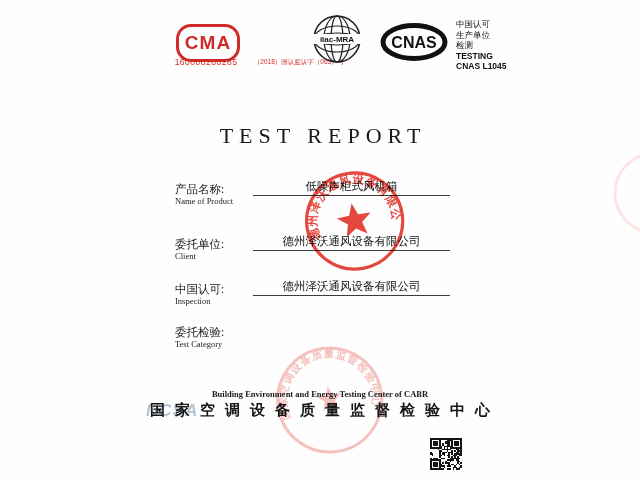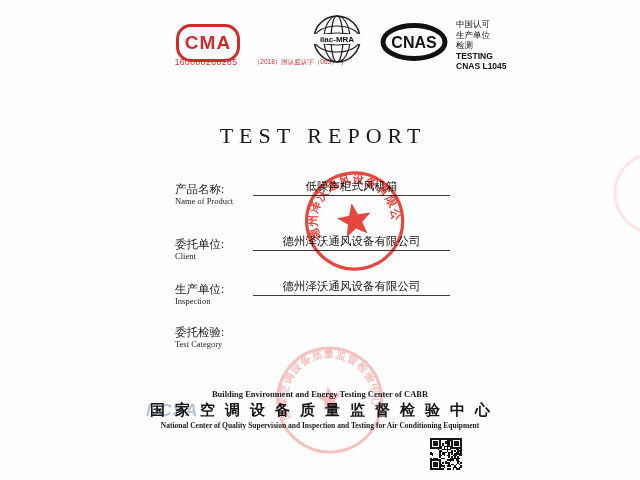--- a/index.html
+++ b/index.html
@@ -97,33 +97,32 @@
     <span class="zh">产品名称:</span>
     <span class="en">Name of Product</span>
     <span class="vline">低噪声柜式风机箱</span>
   </div>
   <div class="field" style="top:237px">
     <span class="zh">委托单位:</span>
     <span class="en">Client</span>
     <span class="vline">德州泽沃通风设备有限公司</span>
   </div>
   <div class="field" style="top:282px">
-    <span class="zh">生产单位:</span>
+    <span class="zh">中国认可:</span>
     <span class="en">Inspection</span>
     <span class="vline">德州泽沃通风设备有限公司</span>
   </div>
   <div class="field" style="top:325px">
     <span class="zh">委托检验:</span>
     <span class="en">Test Category</span>
   </div>
 
   <div class="abs f1en">Building Environment and Energy Testing Center of CABR</div>
   <div class="abs ncsa">NCSA</div>
   <div class="abs f2">国家空调设备质量监督检验中心</div>
-  <div class="abs f2en">National Center of Quality Supervision and Inspection and Testing for Air Conditioning Equipment</div>
 
   <div class="abs stamp seal-main">
     <svg width="106" height="106" viewBox="0 0 106 106">
       <defs>
         <path id="arcMain" d="M 17.3 66 A 38 38 0 1 1 88.7 66" fill="none"></path>
       </defs>
       <circle cx="53" cy="53" r="48" fill="none" stroke="#e23328" stroke-width="3.2"></circle>
       <polygon points="53,35 57.5,46.9 70.1,47.4 60.2,55.3 63.6,67.6 53,60.6 42.4,67.6 45.8,55.3 35.9,47.4 48.5,46.9" fill="#e23328"></polygon>
       <text font-size="11.5" fill="#e23328" letter-spacing="1" font-family="Liberation Sans, sans-serif" font-weight="bold">
         <textPath href="#arcMain" startOffset="2">德州泽沃通风设备有限公司</textPath>

